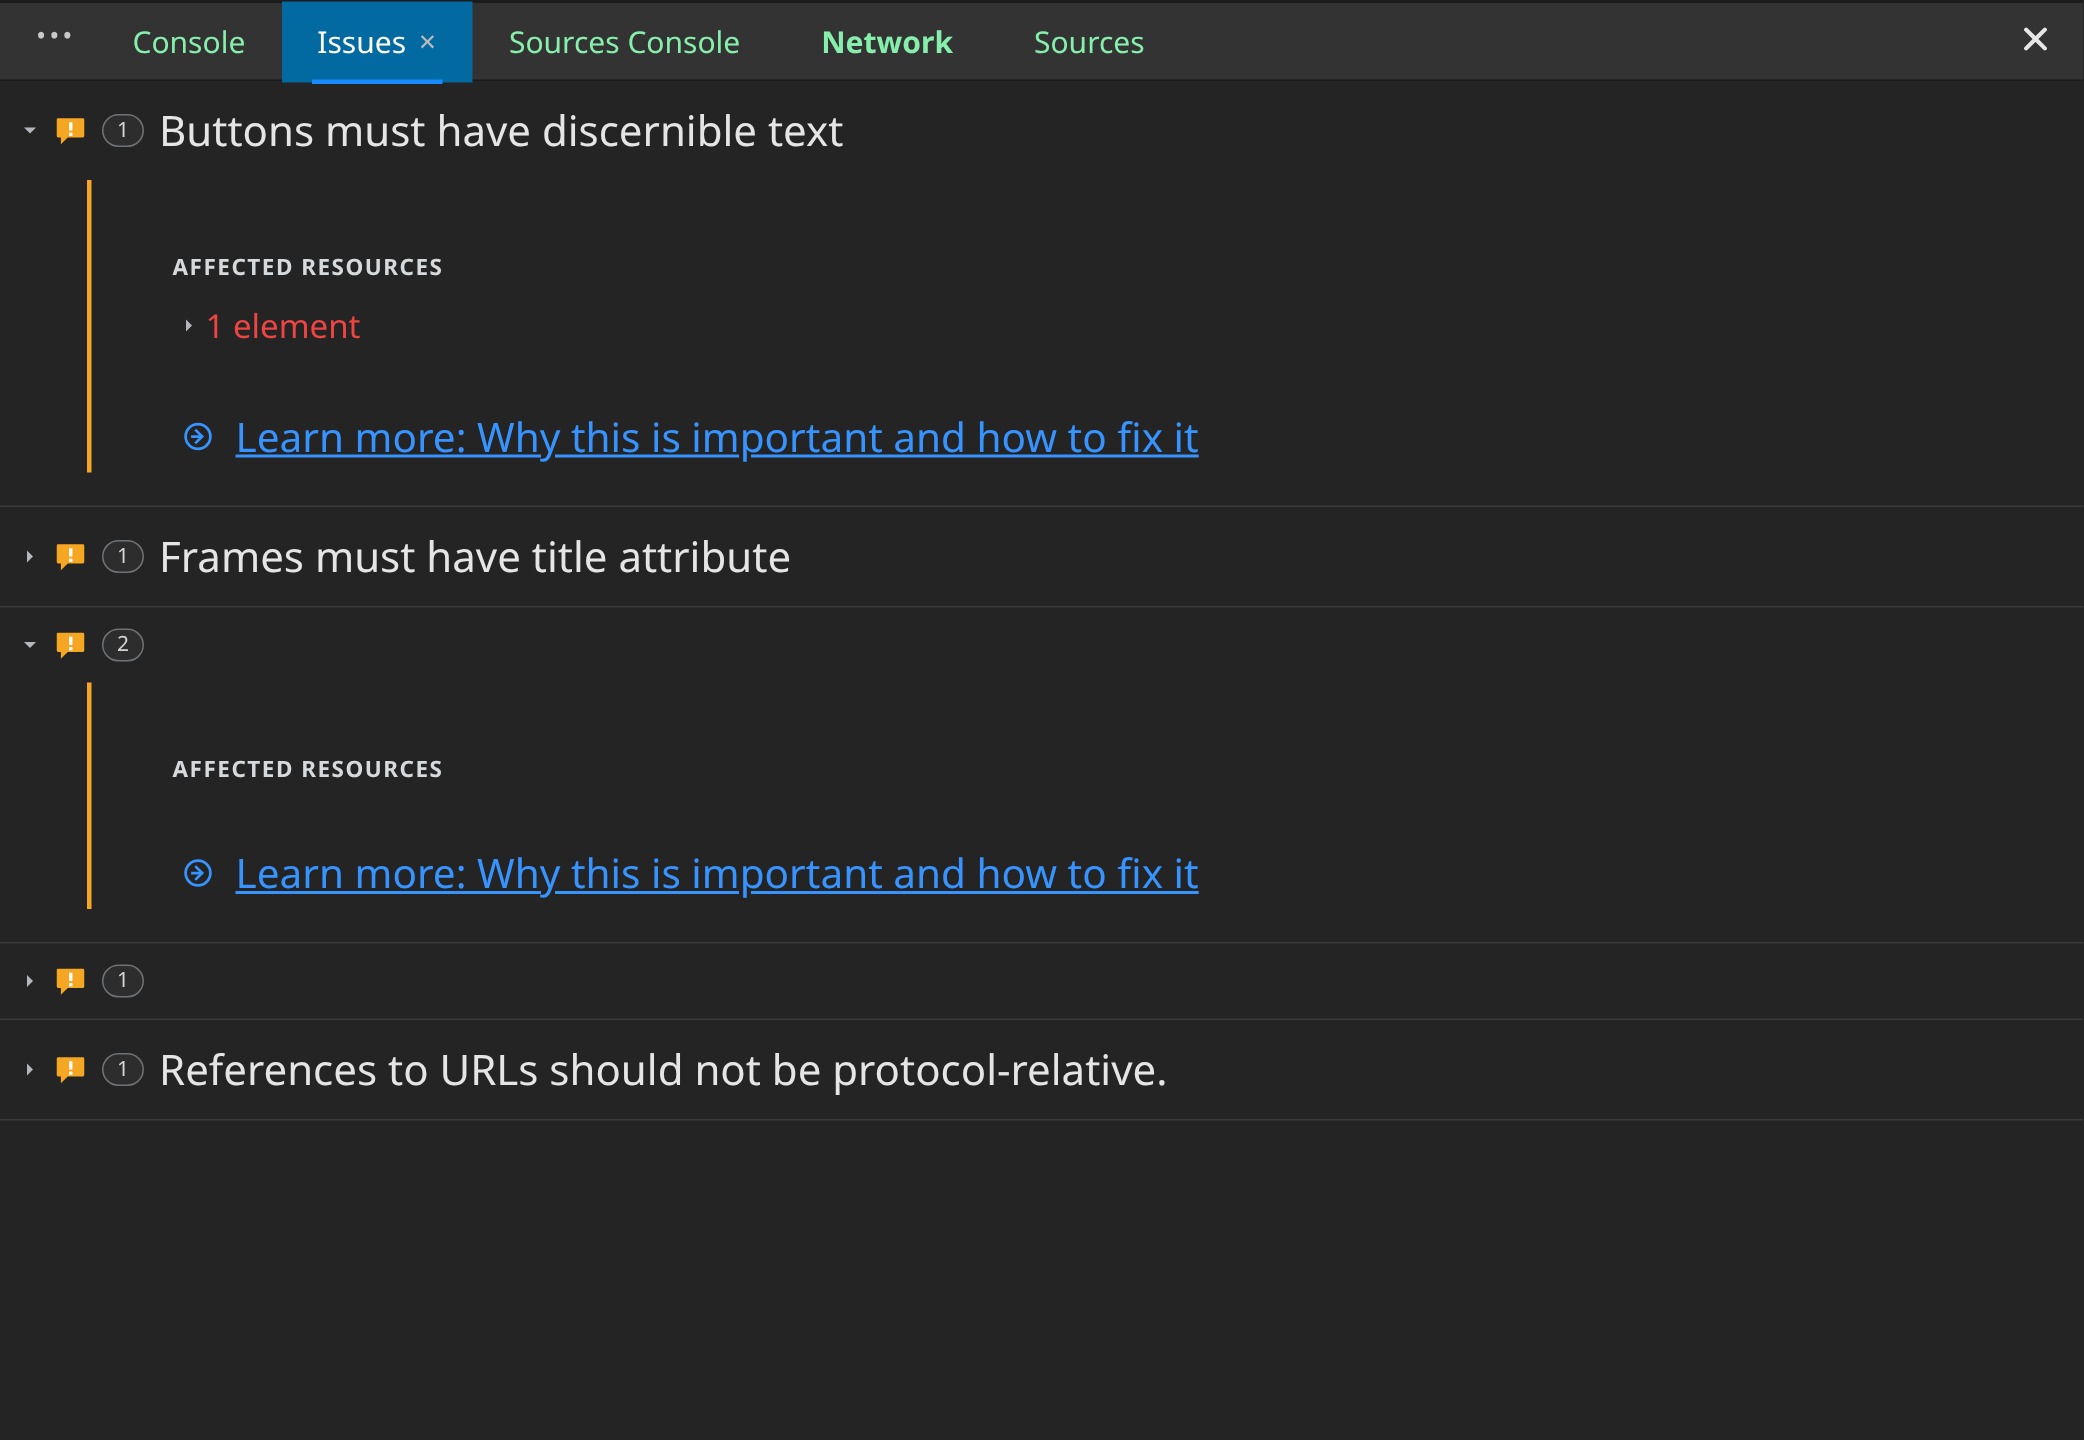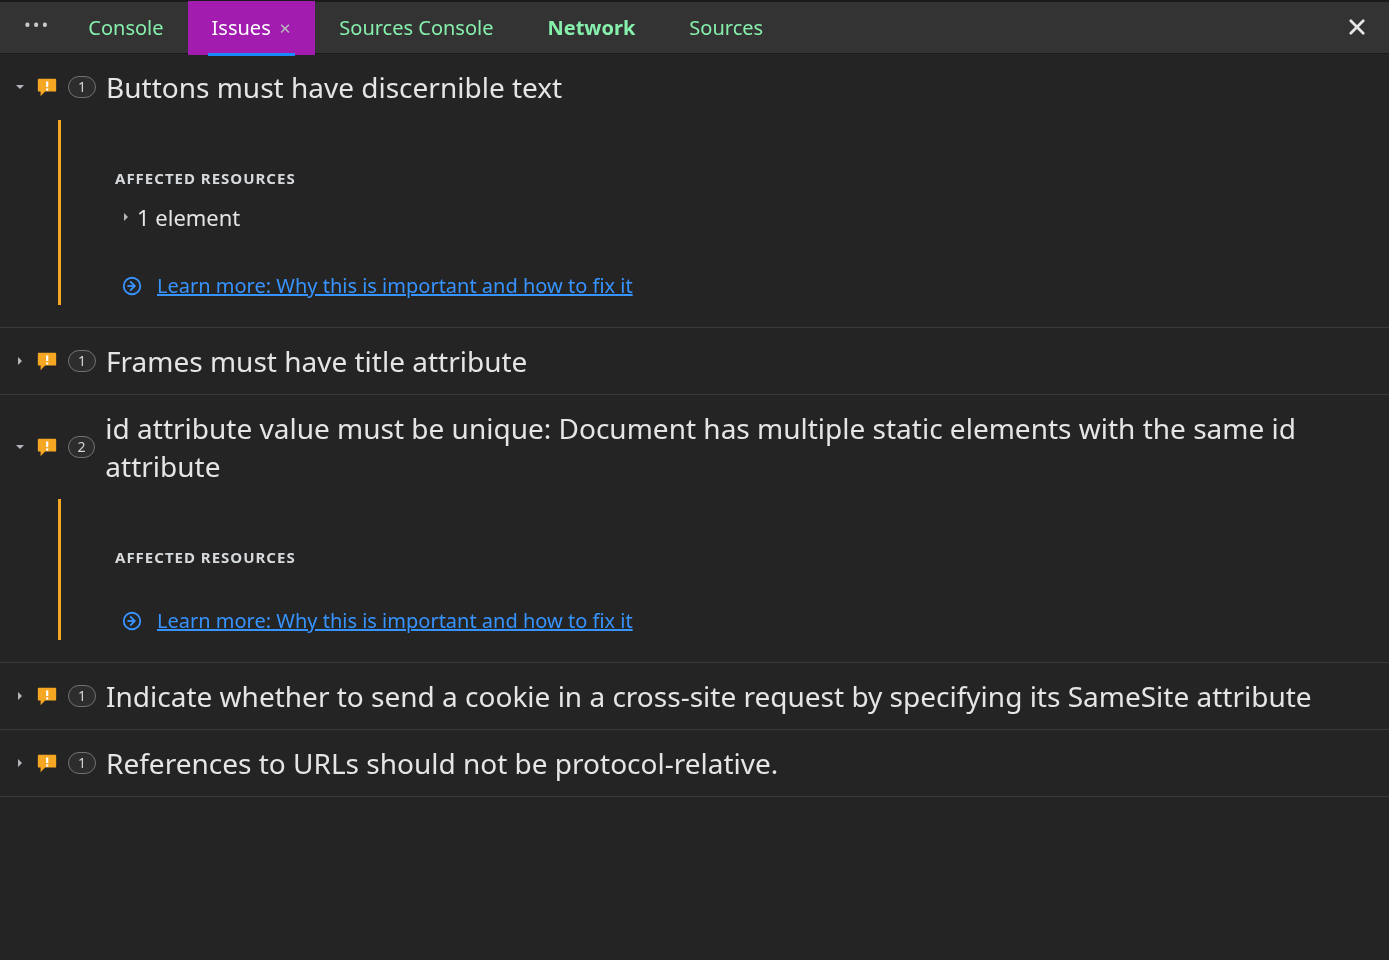--- a/index.html
+++ b/index.html
@@ -36,21 +36,21 @@
     height: 54px;
     display: flex;
     align-items: center;
     color: #86efac;
     font-size: 20px;
     cursor: pointer;
     position: relative;
   }
   .tab.active {
     color: #ffffff;
-    background: #a21caf;
+    background: #0369a1;
   }
   .tab.active::after {
     content: "";
     position: absolute;
     left: 20px; right: 20px;
     bottom: -1px;
     height: 3px;
     background: #1a8bff;
   }
   .tab .tab-close {
@@ -131,36 +131,36 @@
     font-weight: 700;
     letter-spacing: 1px;
     color: #d7dadd;
     margin-bottom: 14px;
   }
   .elements-row {
     display: flex;
     align-items: center;
     gap: 6px;
     font-size: 22px;
-    color: #e5e5e5;
+    color: #ef4444;
     cursor: pointer;
     margin-left: 6px;
   }
   .elements-row .expander { width: 10px; }
   .learn-row {
     display: flex;
     align-items: center;
     gap: 14px;
     margin-top: 40px;
     margin-left: 6px;
   }
   .go-icon svg { width: 22px; height: 22px; display:block; }
   .learn-link {
     color: #3794ff;
-    font-size: 20px;
+    font-size: 27px;
     text-decoration: underline;
     cursor: pointer;
   }
 </style>
 </head>
 <body>
 
 <div class="tabbar">
   <span class="more-dots">•••</span>
   <div class="tab">
@@ -258,21 +258,20 @@
           </svg>
       </span>
       <span class="warn-icon">
         <svg viewBox="0 0 24 24">
             <path d="M3 3h18a1 1 0 011 1v12a1 1 0 01-1 1H10l-5 5v-5H3a1 1 0 01-1-1V4a1 1 0 011-1z" fill="#f5a623"></path>
             <rect x="11" y="6" width="2.4" height="6" fill="#fff"></rect>
             <rect x="11" y="13.5" width="2.4" height="2.4" fill="#fff"></rect>
           </svg>
       </span>
       <span class="count-pill">2</span>
-      <span class="issue-title">id attribute value must be unique: Document has multiple static elements with the same id attribute</span>
     </div>
     <div class="issue-body">
       <div class="issue-body-inner">
         <div class="section-title">AFFECTED RESOURCES</div>
         <div class="learn-row">
           <span class="go-icon">
             <svg viewBox="0 0 24 24">
                 <circle cx="12" cy="12" r="9" fill="none" stroke="#3794ff" stroke-width="2"></circle>
                 <path d="M10 7l5 5-5 5" fill="none" stroke="#3794ff" stroke-width="2"></path>
                 <path d="M7 12h8" fill="none" stroke="#3794ff" stroke-width="2"></path>
@@ -292,21 +291,20 @@
           </svg>
       </span>
       <span class="warn-icon">
         <svg viewBox="0 0 24 24">
             <path d="M3 3h18a1 1 0 011 1v12a1 1 0 01-1 1H10l-5 5v-5H3a1 1 0 01-1-1V4a1 1 0 011-1z" fill="#f5a623"></path>
             <rect x="11" y="6" width="2.4" height="6" fill="#fff"></rect>
             <rect x="11" y="13.5" width="2.4" height="2.4" fill="#fff"></rect>
           </svg>
       </span>
       <span class="count-pill">1</span>
-      <span class="issue-title">Indicate whether to send a cookie in a cross-site request by specifying its SameSite attribute</span>
     </div>
 
   </div>
 
   <div class="issue collapsed">
     <div class="issue-header">
       <span class="expander">
         <svg viewBox="0 0 10 10">
             <path d="M3 1 L7 5 L3 9" fill="#b3b7bb"></path>
           </svg>

